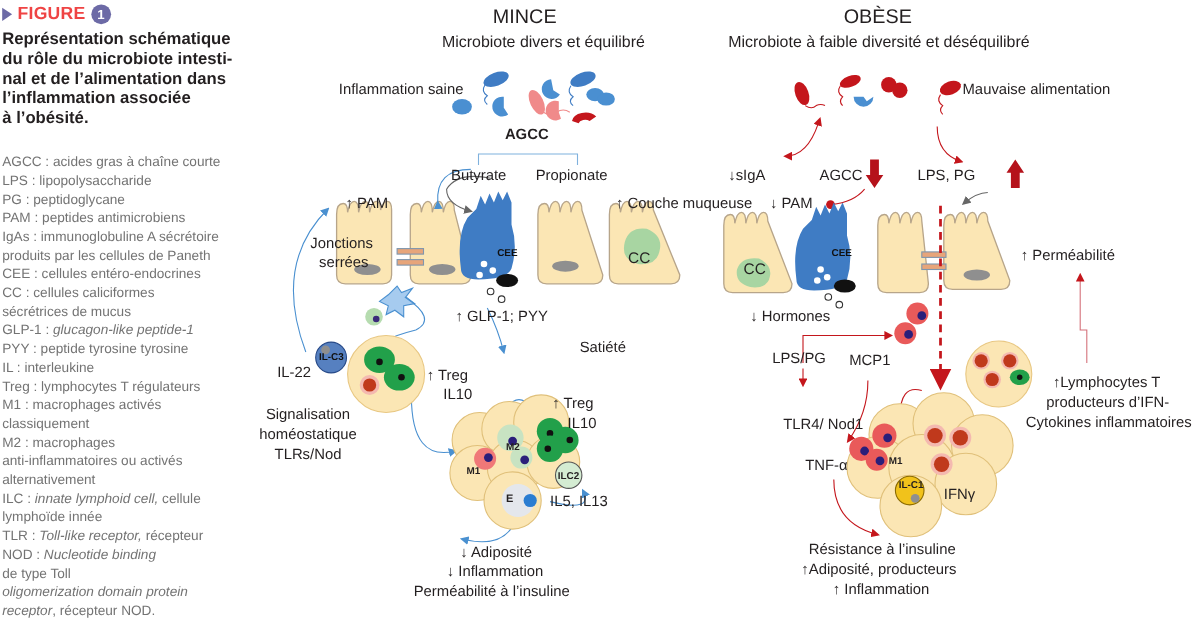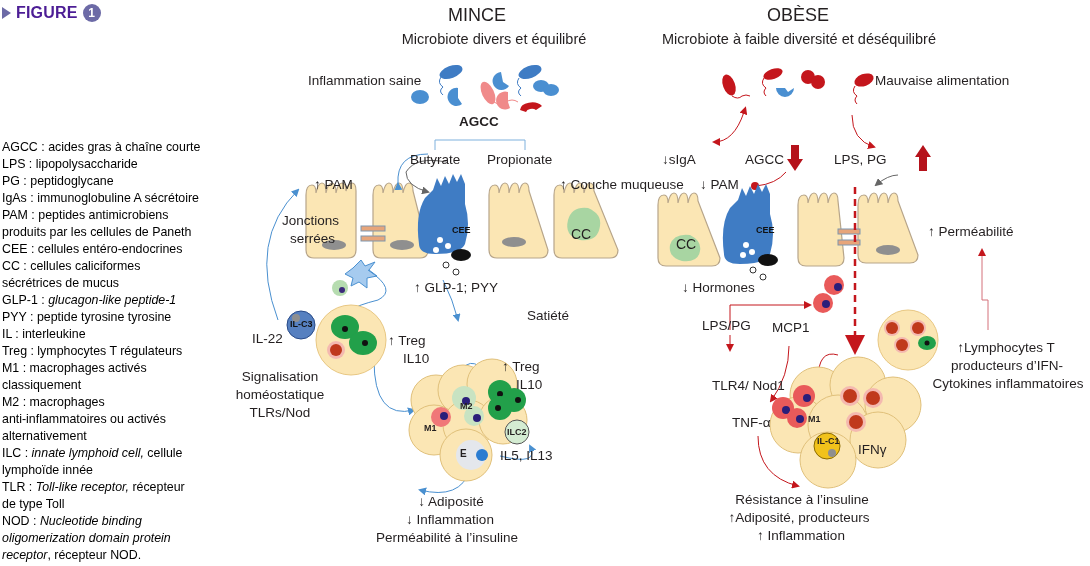--- a/index.html
+++ b/index.html
@@ -1,65 +1,72 @@
 <!DOCTYPE html>
 <html><head>
 <meta charset="utf-8">
 <style>
   html, body { margin:0; padding:0; background:#ffffff; }
   body { width:1090px; height:566px; position:relative; overflow:hidden; font-family:"Liberation Sans", sans-serif; color:#231f20; }
   .sidebar { position:absolute; left:0; top:0; width:250px; height:566px; }
   .fig-head { position:absolute; left:2px; top:3px; height:20px; display:flex; align-items:center; gap:5px; }
   .fig-arrow { width:0; height:0; border-top:6px solid transparent; border-bottom:6px solid transparent; border-left:9px solid #6c6aa6; }
-  .fig-label { font-weight:bold; font-size:16px; color:#4c1d95; letter-spacing:0.2px; }
+  .fig-label { font-weight:bold; font-size:16px; color:#ef4444; letter-spacing:0.2px; }
   .fig-num { width:18px; height:18px; border-radius:50%; background:#6c6aa6; color:#fff; font-size:12px; font-weight:bold; display:flex; align-items:center; justify-content:center; }
   .fig-title { position:absolute; left:2px; top:27px; width:245px; font-weight:bold; font-size:15.2px; line-height:18px; color:#231f20; }
-  .glossary { position:absolute; left:2px; top:139px; width:248px; font-size:12.4px; line-height:17px; color:#000000; }
+  .glossary { position:absolute; left:2px; top:139px; width:248px; font-size:12.4px; line-height:17px; color:#737373; }
   .glossary div { white-space:nowrap; }
   .diagram { position:absolute; left:238px; top:0; width:840px; height:505px; }
   .t { position:absolute; font-size:13.5px; color:#231f20; white-space:nowrap; }
   .c { text-align:center; transform:translateX(-50%); }
   .h1 { font-size:18px; }
   .h2 { font-size:14.5px; }
   .b { font-weight:bold; }
   svg { position:absolute; left:0; top:0; }
 </style>
 </head>
 <body>
 
 <div class="sidebar">
   <div class="fig-head">
     <span class="fig-arrow"></span>
     <span class="fig-label">FIGURE</span>
     <span class="fig-num">1</span>
   </div>
+  <div class="fig-title">
+    <div>Représentation schématique</div>
+    <div>du rôle du microbiote intesti-</div>
+    <div>nal et de l’alimentation dans</div>
+    <div>l’inflammation associée</div>
+    <div>à l’obésité.</div>
+  </div>
   <div class="glossary" id="glossary">
       <div><span>AGCC : </span><span>acides gras à chaîne courte</span></div>
       <div><span>LPS : </span><span>lipopolysaccharide</span></div>
       <div><span>PG : </span><span>peptidoglycane</span></div>
+      <div><span>PAM : </span><span>peptides antimicrobiens</span></div>
       <div><span>IgAs : </span><span>immunoglobuline A sécrétoire</span></div>
-      <div><span>PAM : </span><span>peptides antimicrobiens</span></div>
       <div><span>produits par les cellules de Paneth</span></div>
       <div><span>CEE : </span><span>cellules entéro-endocrines</span></div>
       <div><span>CC : </span><span>cellules caliciformes</span></div>
       <div><span>sécrétrices de mucus</span></div>
       <div><span>GLP-1 : </span><i>glucagon-like peptide-1</i></div>
       <div><span>PYY : </span><span>peptide tyrosine tyrosine</span></div>
       <div><span>IL : </span><span>interleukine</span></div>
       <div><span>Treg : </span><span>lymphocytes T régulateurs</span></div>
       <div><span>M1 : </span><span>macrophages activés</span></div>
       <div><span>classiquement</span></div>
       <div><span>M2 : </span><span>macrophages</span></div>
       <div><span>anti-inflammatoires ou activés</span></div>
       <div><span>alternativement</span></div>
       <div><span>ILC : </span><i>innate lymphoid cell,</i><span> cellule</span></div>
       <div><span>lymphoïde innée</span></div>
       <div><span>TLR : </span><i>Toll-like receptor,</i><span> récepteur</span></div>
+      <div><span>NOD : </span><i>Nucleotide binding</i></div>
       <div><span>de type Toll</span></div>
-      <div><span>NOD : </span><i>Nucleotide binding</i></div>
       <div><i>oligomerization domain protein</i></div>
       <div><i>receptor</i><span>, récepteur NOD.</span></div>
     </div>
 </div>
 
 <div class="diagram">
 <svg width="840" height="566" viewBox="0 0 840 566">
   <defs>
     <marker id="ab" markerWidth="8" markerHeight="8" refX="6" refY="4" orient="auto">
           <path d="M0,0 L8,4 L0,8 z" fill="#4a90d0"></path>

